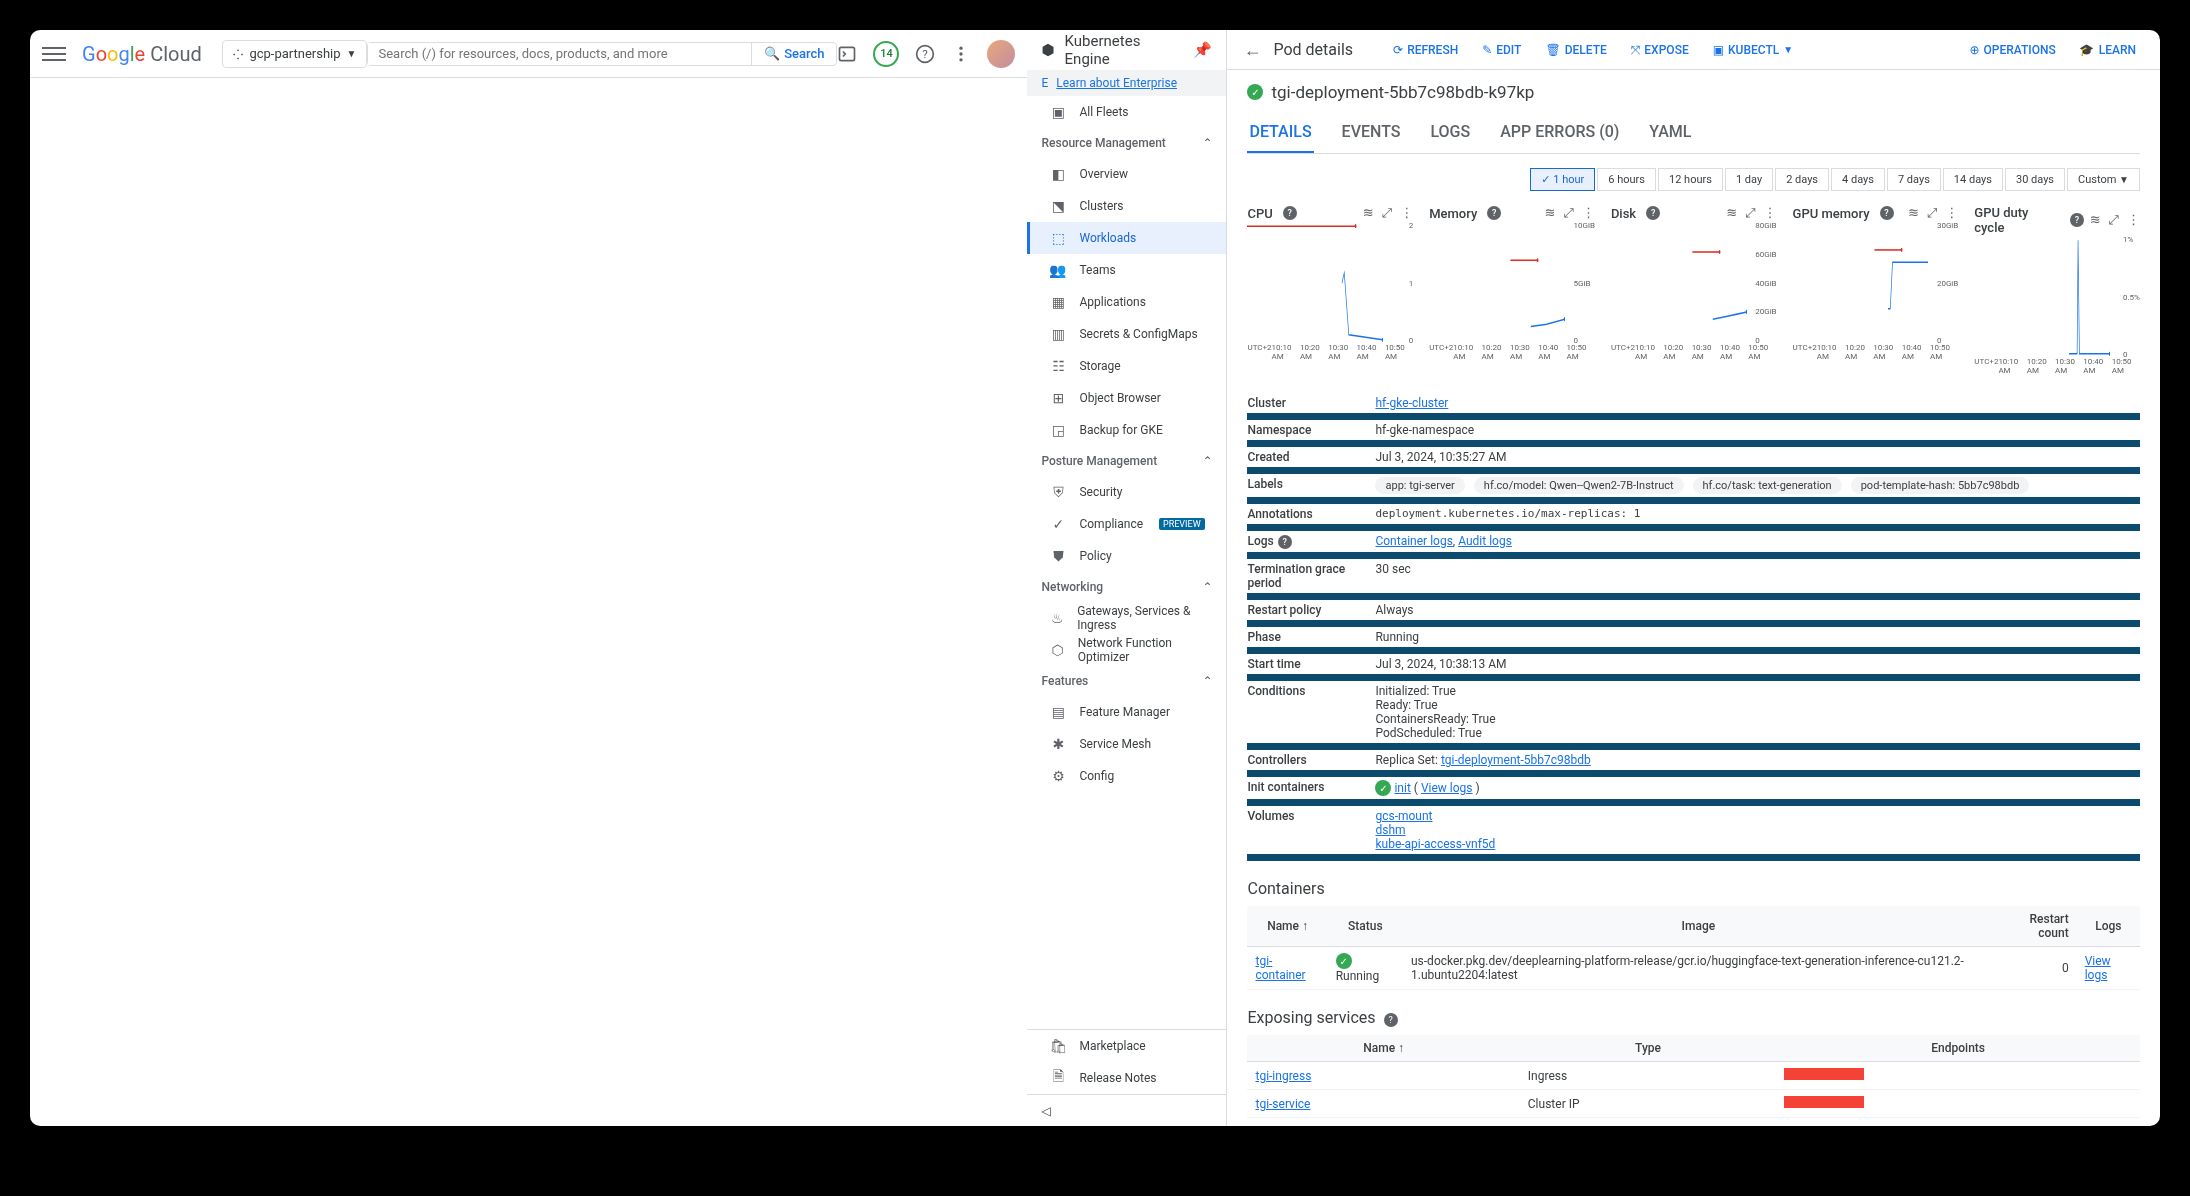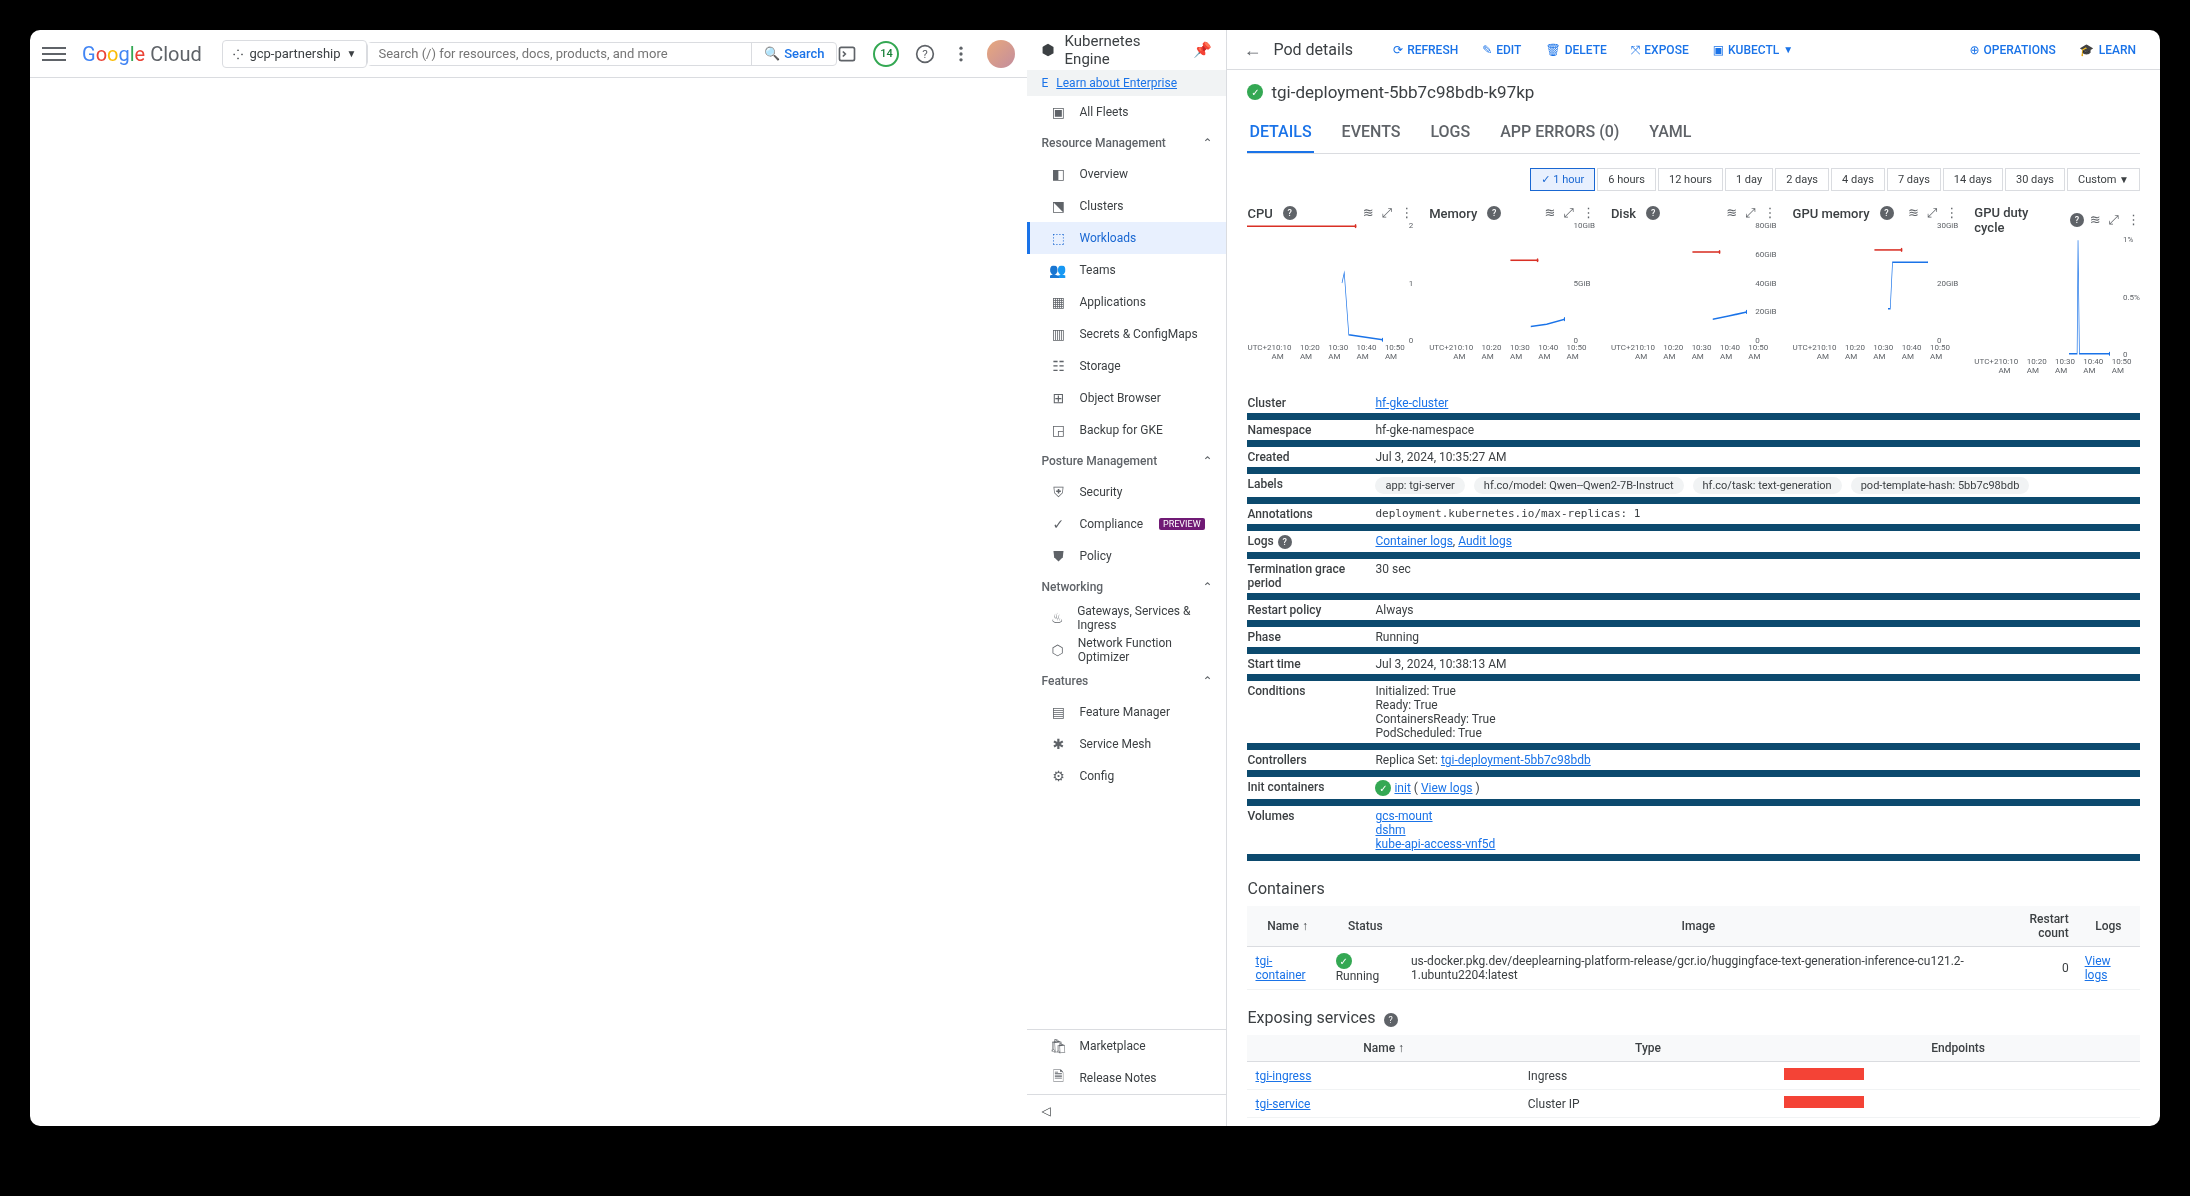--- a/index.html
+++ b/index.html
@@ -21,21 +21,21 @@
 .body{flex:1;display:flex;overflow:hidden}
 .sidebar{width:200px;border-right:1px solid #dadce0;display:flex;flex-direction:column;font-size:12px;overflow-y:auto}
 .sbhead{height:40px;display:flex;align-items:center;gap:10px;padding:0 14px;font-size:15px;font-weight:400}
 .pin{color:#1a73e8}
 .sbbanner{background:#f1f3f4;padding:6px 14px;display:flex;align-items:center;gap:8px}
 .sbbanner a{color:#1a73e8;text-decoration:underline}
 .sbitem{height:32px;display:flex;align-items:center;gap:12px;padding:0 14px 0 22px;cursor:pointer}
 .sbitem.active{background:#e8f0fe;color:#1967d2;border-left:3px solid #1a73e8;padding-left:19px}
 .sbgroup{padding:8px 14px;font-weight:500;color:#5f6368;display:flex;align-items:center;justify-content:space-between;cursor:pointer}
 .sbic{width:18px;height:18px;display:inline-flex;align-items:center;justify-content:center;color:#5f6368;font-size:14px}
-.preview{background:#701a75;color:#fff;font-size:9px;padding:1px 4px;border-radius:2px;margin-left:4px}
+.preview{background:#0369a1;color:#fff;font-size:9px;padding:1px 4px;border-radius:2px;margin-left:4px}
 .sbfoot{margin-top:auto;border-top:1px solid #dadce0}
 .collapse{height:32px;display:flex;align-items:center;padding:0 14px;cursor:pointer;border-top:1px solid #dadce0}
 .main{flex:1;display:flex;flex-direction:column;overflow:hidden}
 .subhdr{height:40px;border-bottom:1px solid #dadce0;display:flex;align-items:center;padding:0 16px;gap:12px}
 .back{color:#5f6368;cursor:pointer;font-size:18px}
 .pgtitle{font-size:16px;color:#3c4043}
 .actions{display:flex;gap:8px;margin-left:20px}
 .actbtn{color:#1a73e8;font-size:12px;font-weight:500;display:flex;align-items:center;gap:4px;padding:4px 8px;cursor:pointer;text-transform:uppercase}
 .rightact{margin-left:auto;display:flex;gap:8px}
 .content{flex:1;overflow-y:auto;padding:12px 20px}

